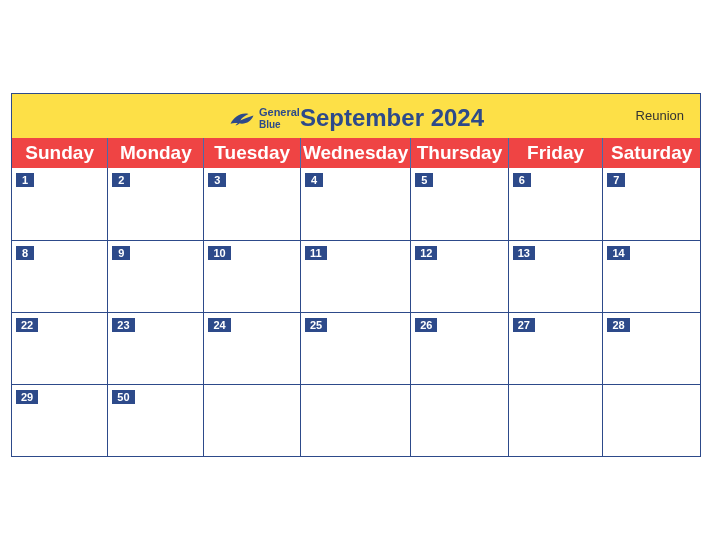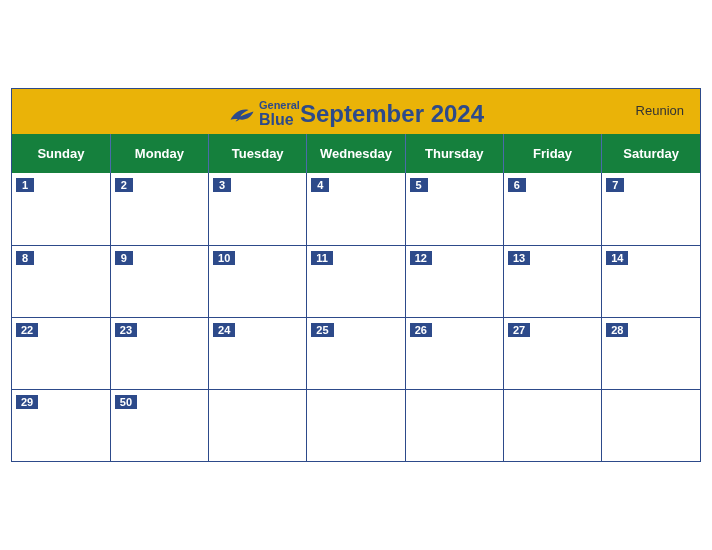--- a/index.html
+++ b/index.html
@@ -16,30 +16,30 @@
       width: 690px;
       border: 1.5px solid #2d4a8a;
       background: #fff;
     }
     .calendar-header {
       display: flex;
       align-items: center;
       justify-content: center;
       padding: 10px 16px 6px 16px;
       position: relative;
-      background: #eab308;
+      background: #fde047;
     }
     .logo-text-general {
       font-size: 11px;
       color: #2d4a8a;
       font-weight: bold;
       line-height: 1.1;
     }
     .logo-text-blue {
-      font-size: 16px;
+      font-size: 10px;
       color: #2d4a8a;
       font-weight: bold;
       line-height: 1.1;
     }
     .logo-bird {
       width: 28px;
       height: 18px;
     }
     .logo-container {
       display: flex;
@@ -73,26 +73,26 @@
       border: 1px solid #2d4a8a;
       vertical-align: top;
       width: calc(100%/7);
       height: 72px;
       padding: 2px 4px;
     }
     .cal-table td.empty {
       background: #fff;
     }
     .cal-table tr.week-header td {
-      background: #15803d;
-      padding: 12px 2px;
+      background: #ef4444;
+      padding: 4px 2px;
       text-align: center;
       color: #fff;
       font-weight: bold;
-      font-size: 13px;
+      font-size: 19px;
       height: auto;
       border-color: #4a6aaa;
     }
     .date-num {
       display: inline-block;
       background: #2d4a8a;
       color: #fff;
       font-size: 11px;
       font-weight: bold;
       padding: 1px 5px;

